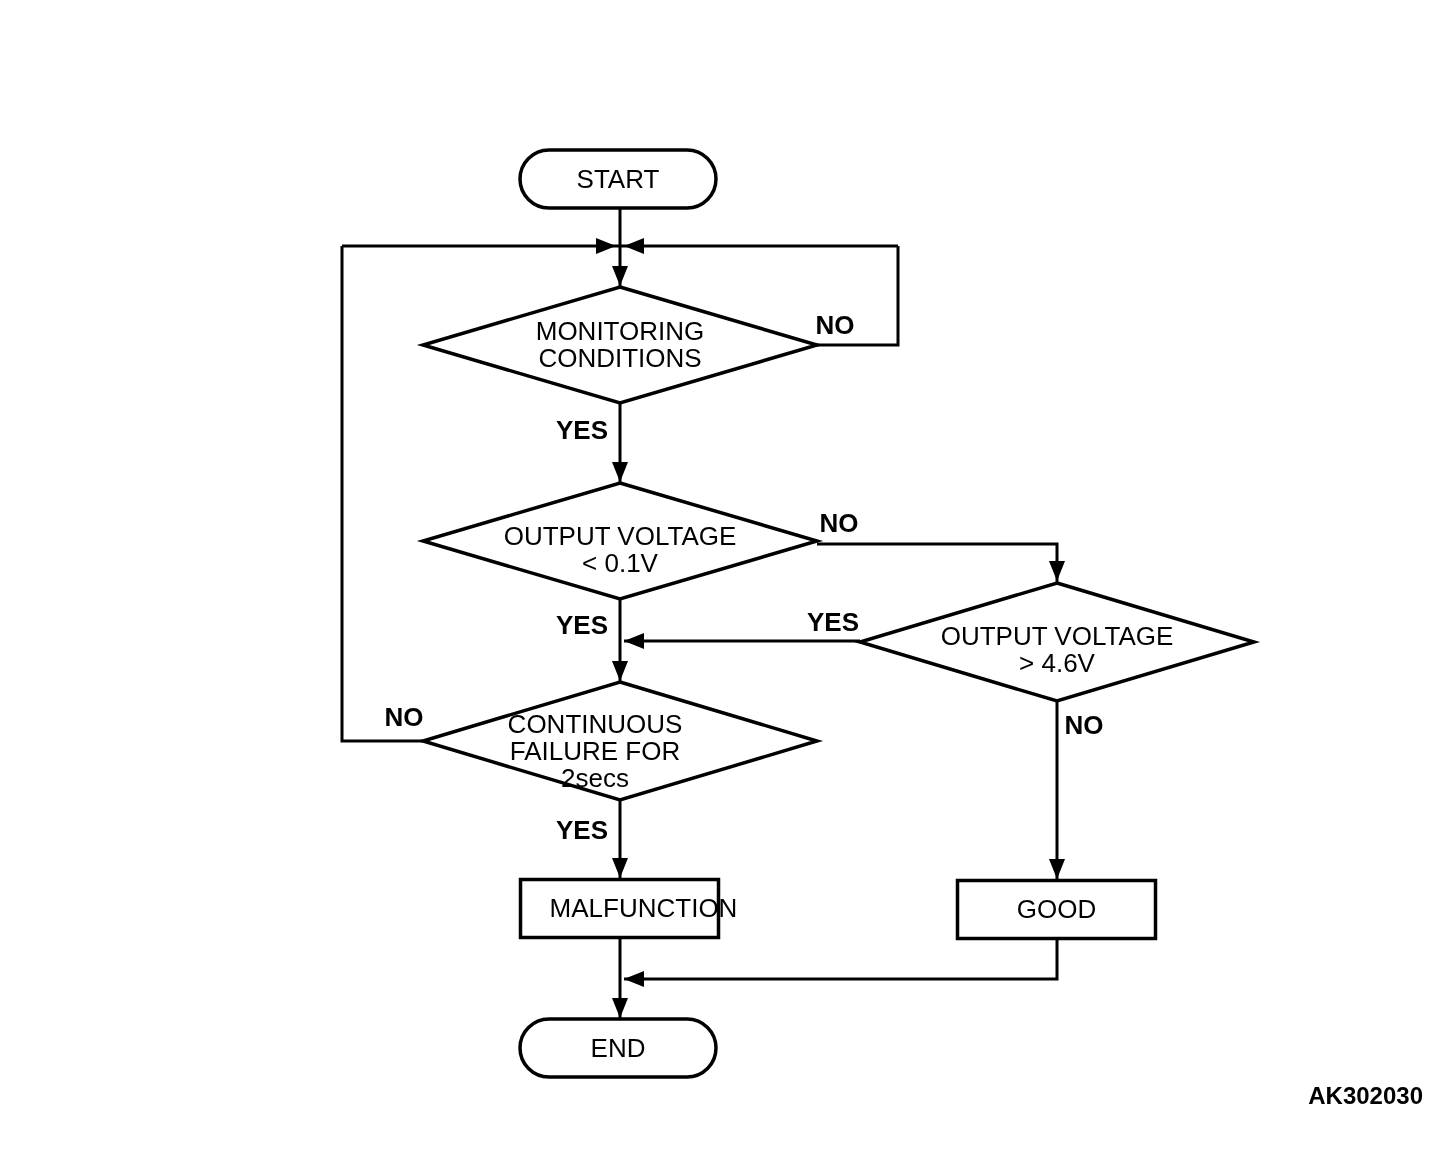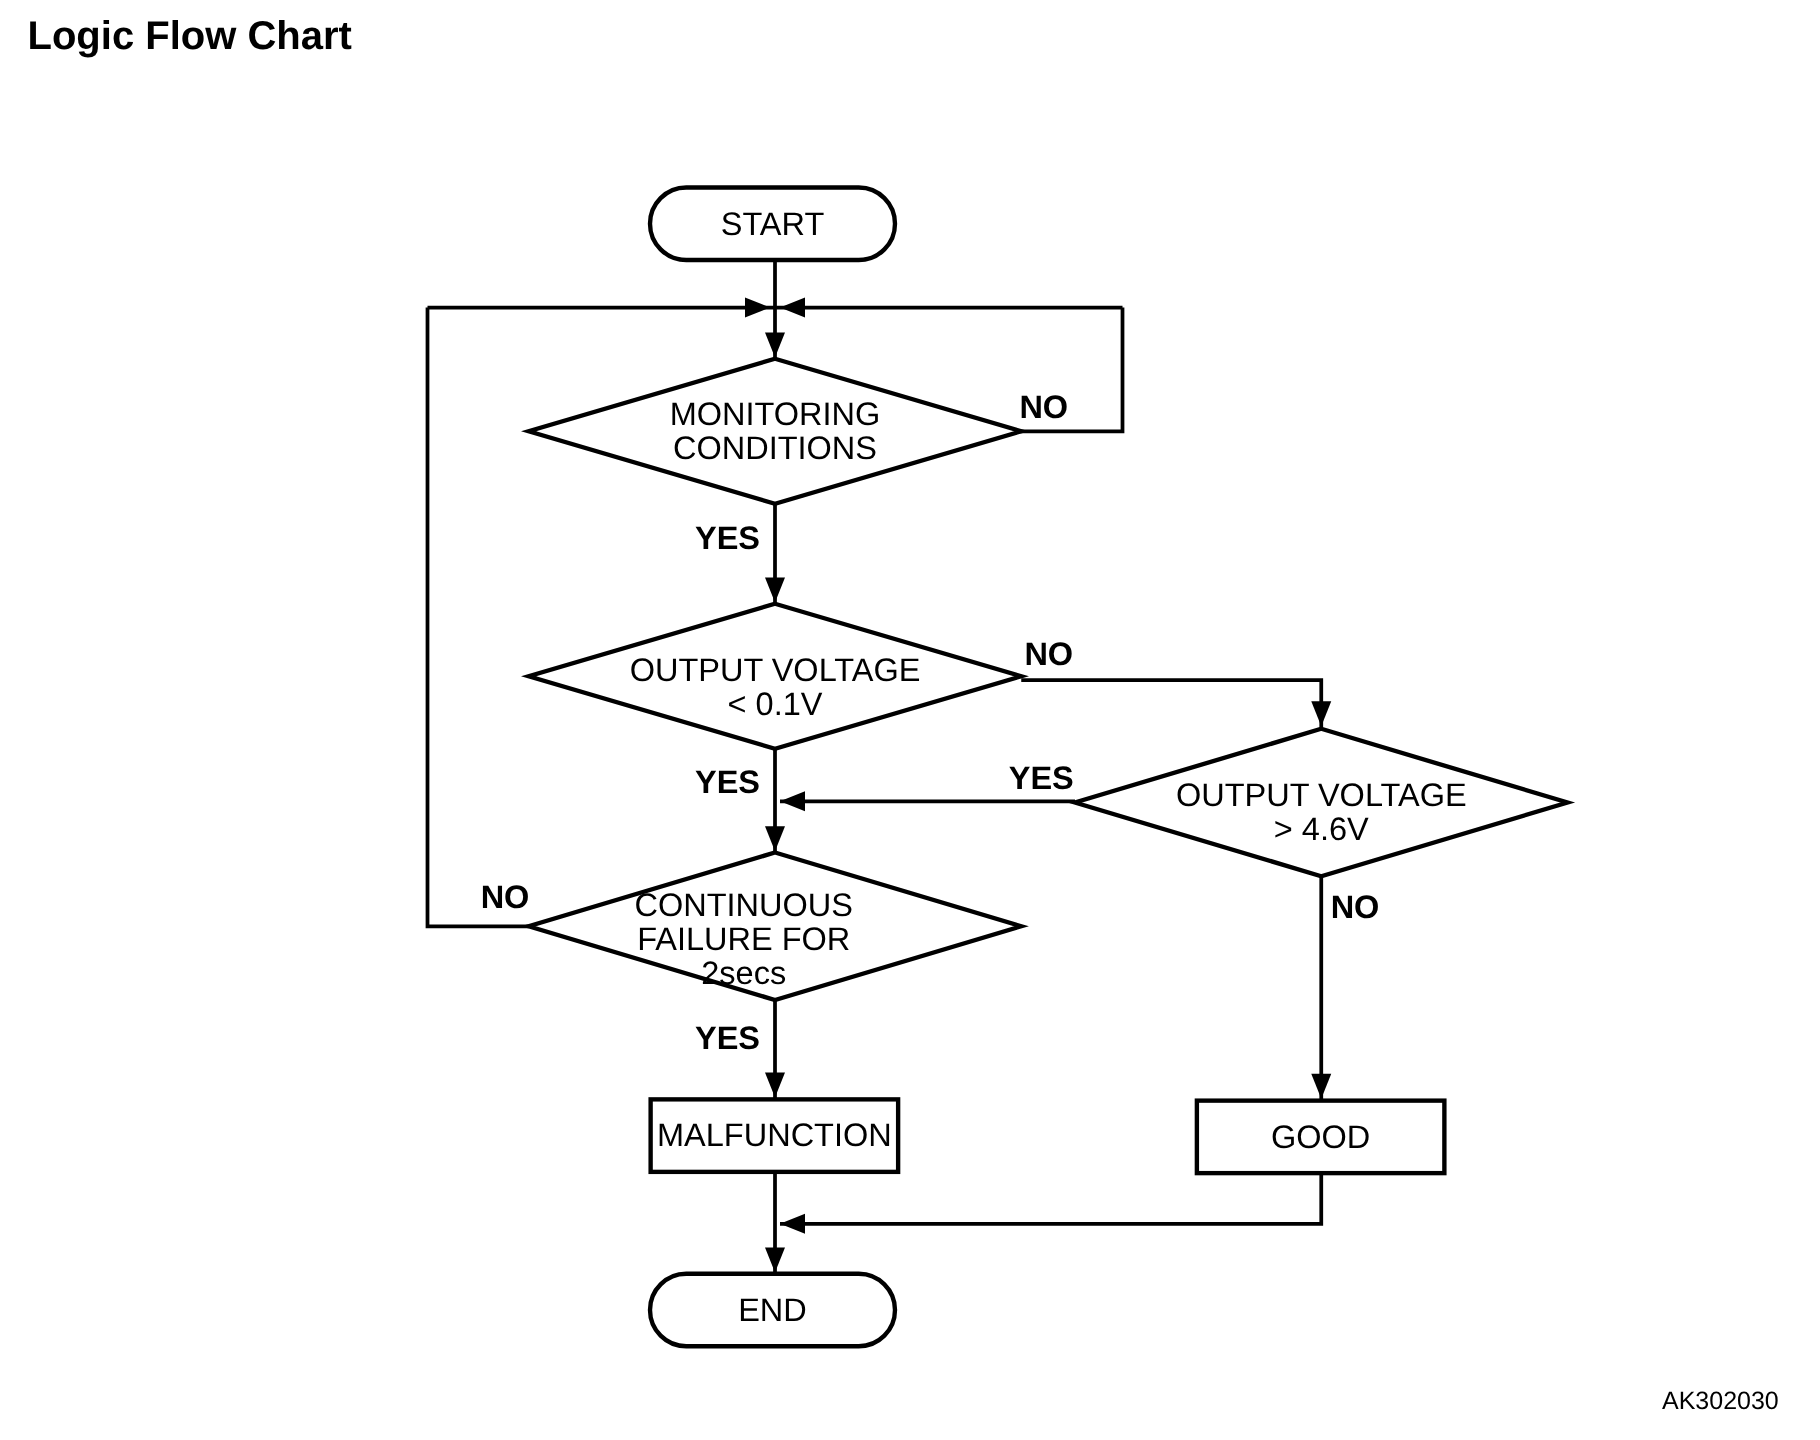--- a/index.html
+++ b/index.html
@@ -52,32 +52,31 @@
     align-items: center;
     justify-content: center;
     font-size: 26px;
     line-height: 27px;
     white-space: nowrap;
     font-weight: bold;
   }
   .figure-code {
     position: absolute;
     right: 33px;
-    top: 1110px;
-    font-size: 20px;
-    font-weight: normal;
+    top: 1082px;
+    font-size: 24px;
+    font-weight: bold;
     white-space: nowrap;
   }
 </style>
 </head>
 <body>
 
 <div class="page">
 
-  <div class="title">Logic Flow Chart</div>
 
   <svg class="diagram" width="1456" height="1152" viewBox="0 0 1456 1152">
 
     <path d="M620 207 V287"></path>
     <path d="M342 246 H898"></path>
     <path d="M423 741 H342 V246"></path>
     <path d="M815 345 H898 V246"></path>
     <path d="M620 403 V483"></path>
     <path d="M817 544 H1057 V582"></path>
     <path d="M620 599 V682"></path>
@@ -117,21 +116,21 @@
   <div class="node-label" style="left:423px; top:483px; width:394px; height:116px; padding-top:18px;">OUTPUT VOLTAGE
 &lt; 0.1V</div>
 
   <div class="node-label" style="left:860px; top:583px; width:394px; height:118px; padding-top:16px;">OUTPUT VOLTAGE
 &gt; 4.6V</div>
 
   <div class="node-label" style="left:398px; top:682px; width:394px; height:118px; padding-top:20px;">CONTINUOUS
 FAILURE FOR
 2secs</div>
 
-  <div class="node-label" style="left:520px; top:879px; width:199px; height:59px;">MALFUNCTION</div>
+  <div class="node-label" style="left:544px; top:879px; width:199px; height:59px;">MALFUNCTION</div>
 
   <div class="node-label" style="left:957px; top:880px; width:199px; height:59px;">GOOD</div>
 
   <div class="node-label" style="left:520px; top:1019px; width:196px; height:58px;">END</div>
 
   <div class="edge-label" style="left:550px; top:417px;">YES</div>
   <div class="edge-label" style="left:803px; top:312px;">NO</div>
   <div class="edge-label" style="left:550px; top:612px;">YES</div>
   <div class="edge-label" style="left:807px; top:510px;">NO</div>
   <div class="edge-label" style="left:801px; top:609px;">YES</div>

